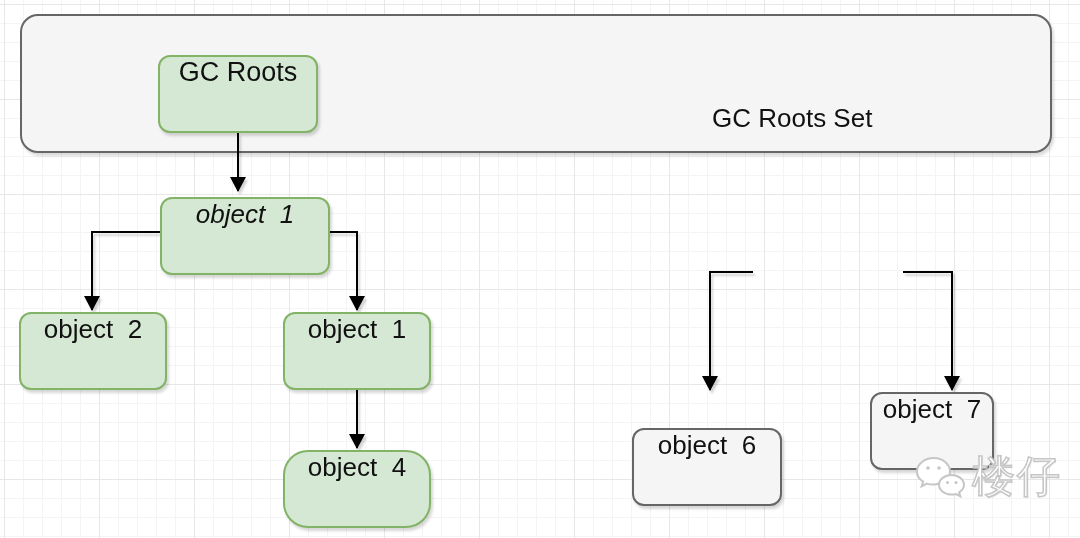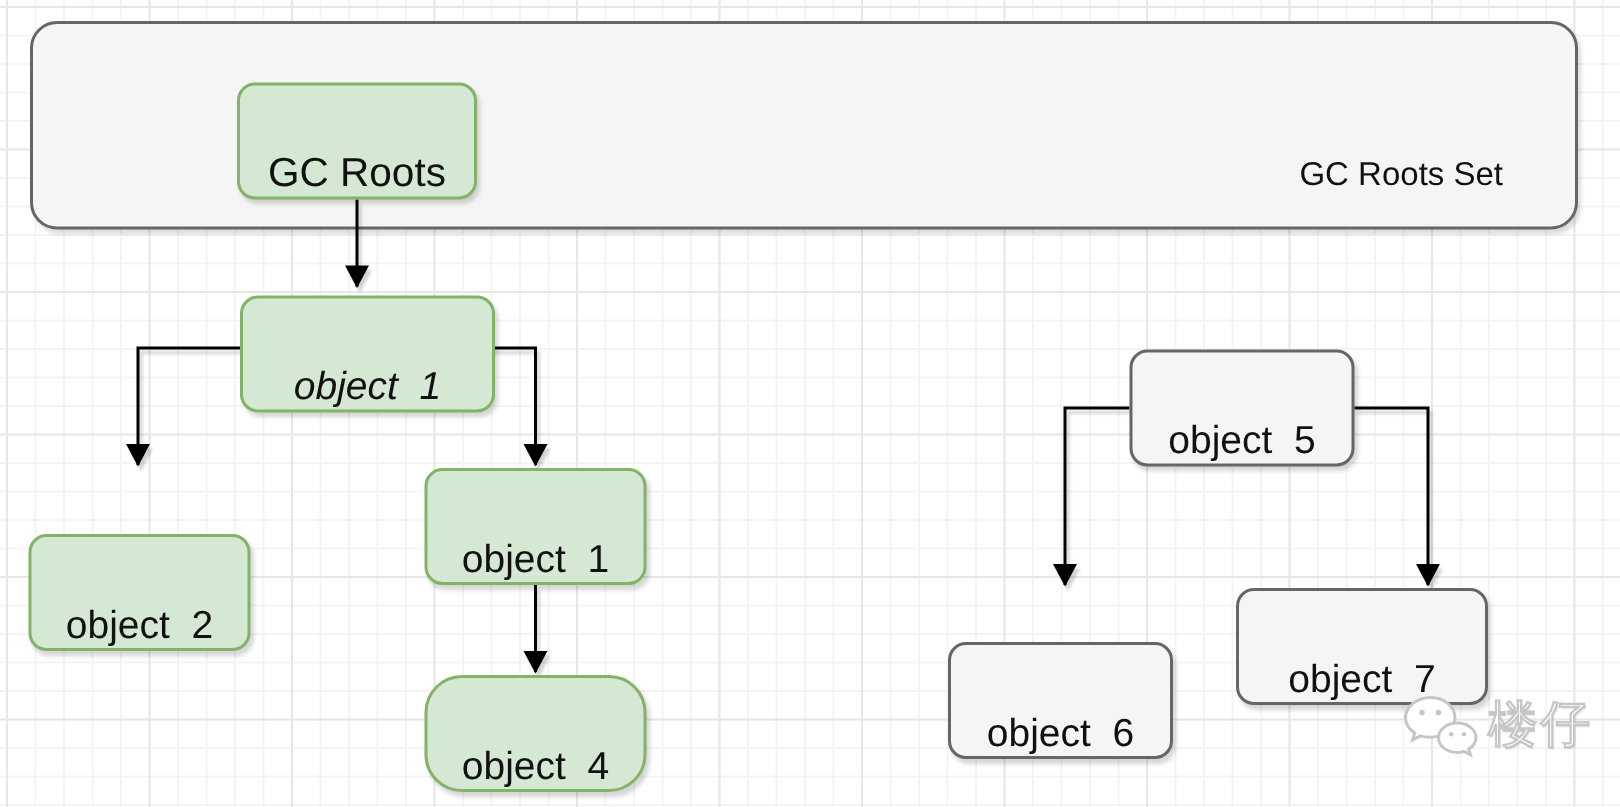--- a/index.html
+++ b/index.html
@@ -22,26 +22,26 @@
   .container-box {
     position: absolute; left: 20px; top: 14px; width: 1032px; height: 139px;
     background: var(--unreachable-fill, #f5f5f5);
     border: 2px solid var(--unreachable-stroke, #666666);
     border-radius: 18px;
     box-shadow: 2px 3px 3px rgba(0,0,0,0.14);
     box-sizing: border-box;
   }
   .container-label {
     position: absolute; left: 690px; top: 87px; width: 290px;
-    text-align: right; font-size: 22px; color: #111;
+    text-align: left; font-size: 26px; color: #111;
     white-space: pre;
   }
   .node {
     position: absolute; box-sizing: border-box;
-    display: flex; align-items: flex-end; justify-content: center;
+    display: flex; align-items: flex-start; justify-content: center;
     border-radius: 12px; font-size: 26px; color: #111;
     box-shadow: 2px 3px 3px rgba(0,0,0,0.16);
     white-space: pre;
   }
   .node.green {
     background: var(--reachable-fill, #d5e8d4);
     border: 2px solid var(--reachable-stroke, #82b366);
   }
   .node.gray {
     background: var(--unreachable-fill, #f5f5f5);
@@ -54,21 +54,21 @@
   }
   .edges path.wire {
     fill: none; stroke: var(--edge, #000000); stroke-width: 2px;
   }
   .watermark {
     position: absolute; right: 18px; bottom: 32px;
     display: flex; align-items: center; gap: 6px;
     color: #c9c9c9;
   }
   .watermark .wm-text {
-    font-size: 33px; letter-spacing: 2px;
+    font-size: 43px; letter-spacing: 2px;
     color: #ffffff;
     -webkit-text-stroke: 1.5px #c6c6c6;
     text-shadow: 1px 1px 1px rgba(0,0,0,0.10);
   }
 </style>
 </head>
 <body>
 
 <div class="stage">
 
@@ -91,41 +91,38 @@
   </svg>
 
   <div class="node green" style="left:158px; top:55px; width:160px; height:78px; font-size:27px;">
     <span>GC Roots</span>
   </div>
 
   <div class="node green" style="left:160px; top:197px; width:170px; height:78px;font-style:italic;">
     <span>object  1</span>
   </div>
 
-  <div class="node green" style="left:19px; top:312px; width:148px; height:78px;margin-top:44px;">
+  <div class="node green" style="left:19px; top:312px; width:148px; height:78px;">
     <span>object  2</span>
   </div>
 
   <div class="node green" style="left:283px; top:312px; width:148px; height:78px;">
     <span>object  1</span>
   </div>
 
   <div class="node green" style="left:283px; top:450px; width:148px; height:78px;border-radius:25px;">
     <span>object  4</span>
   </div>
 
-  <div class="node gray" style="left:753px; top:233px; width:150px; height:78px;">
-    <span>object  5</span>
-  </div>
 
   <div class="node gray" style="left:632px; top:392px; width:150px; height:78px;margin-top:36px;">
     <span>object  6</span>
   </div>
 
-  <div class="node gray" style="left:824px; top:392px; width:168px; height:78px;">
+  <div class="node gray" style="left:870px; top:392px; width:124px; height:78px;">
     <span>object  7</span>
   </div>
 
   <div class="watermark">
     <svg width="52" height="44" viewBox="0 0 52 44" xmlns="http://www.w3.org/2000/svg">
       <g fill="#ffffff" stroke="#c6c6c6" stroke-width="2">
         <path d="M20,3 C10.6,3 3,9 3,16.4 c0,4.2 2.4,7.9 6.2,10.3 l-1.5,4.6 5.2-2.7 c2,0.6 4,0.9 6.1,0.9 9.4,0 17-6 17-13.1 C36,9 28.4,3 20,3 Z"></path>
         <path d="M37.5,20 C30.6,20 25,24.4 25,29.8 c0,5.4 5.6,9.8 12.5,9.8 1.6,0 3.1-0.2 4.5-0.6 l4.3,2.2 -1.2-3.8 c2.9-1.8 4.9-4.5 4.9-7.6 C50,24.4 44.4,20 37.5,20 Z"></path>
       </g>
       <g fill="#c6c6c6">

